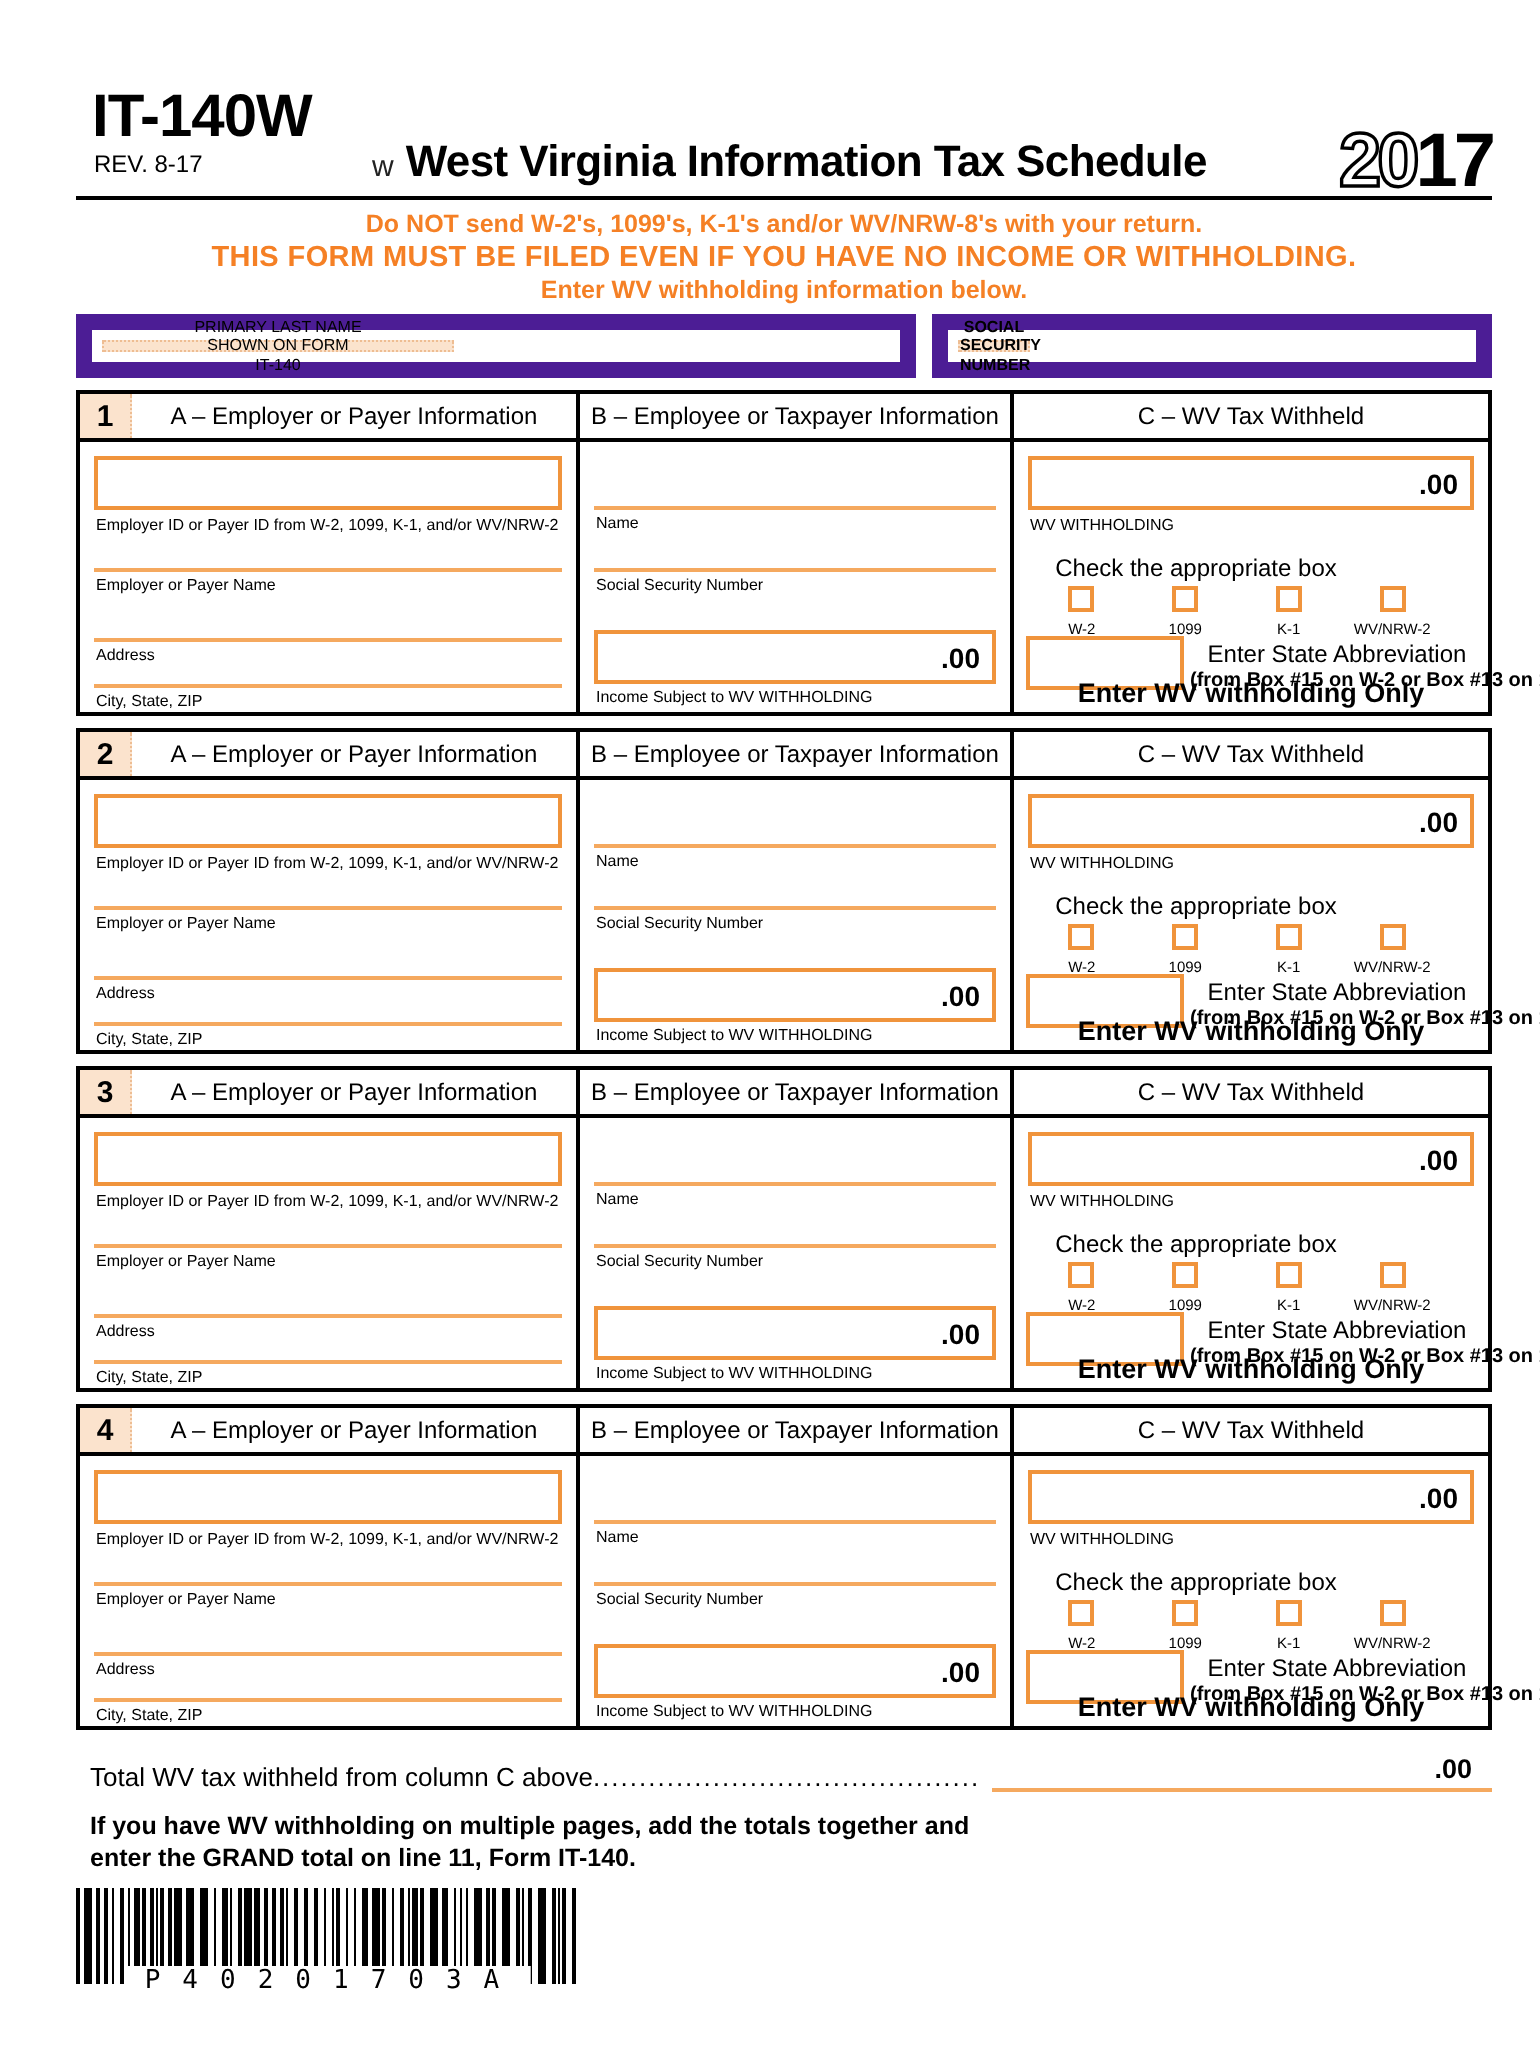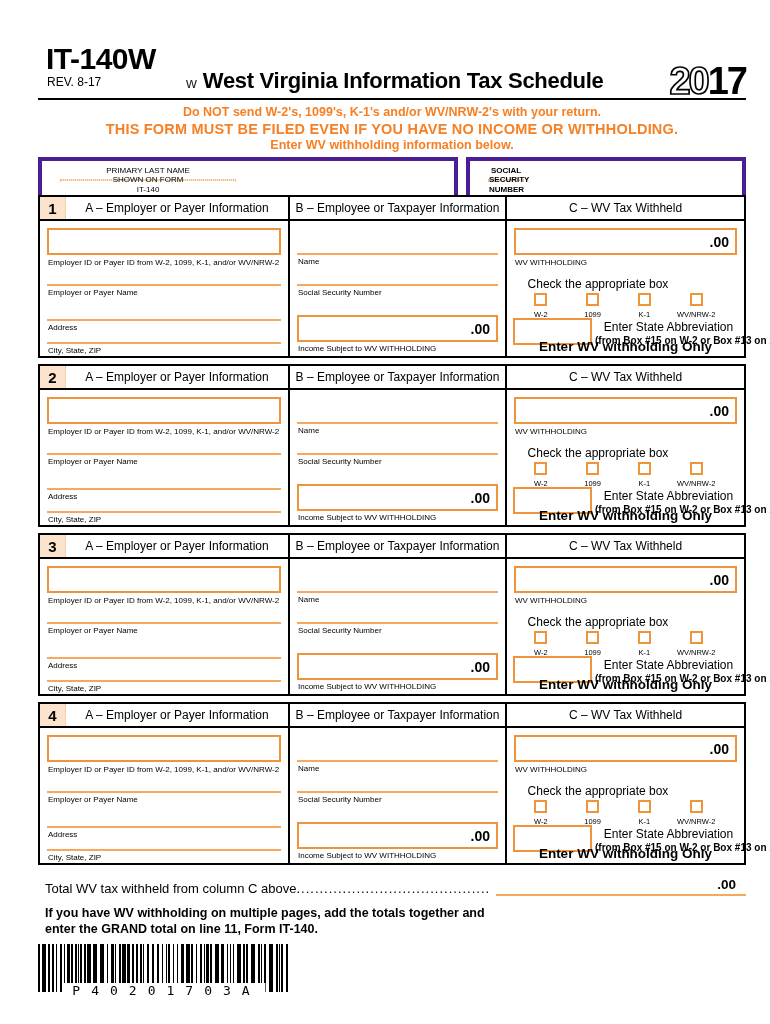--- a/index.html
+++ b/index.html
@@ -19,21 +19,21 @@
   .year-solid { color:#000; }
 
   
   .notice { text-align:center; color:#f58025; font-weight:bold; }
   .notice-1 { margin-top:5px; font-size:12.5px; }
   .notice-2 { margin-top:1px; font-size:12.5px; }
   .notice-3 { margin-top:2px; font-size:14.5px; letter-spacing:0.2px; }
 
   
   .identity-row { display:flex; gap:8px; margin-top:5px; height:32px; }
-  .id-box { border:4px solid #4c1d95; padding:18px; display:flex; }
+  .id-box { border:8px solid #4c1d95; padding:5px; display:flex; }
   .name-box { width:420px; }
   .ssn-box { flex:1; }
   .peach-label { background:#fbe3cd; border:1px dotted #eebd92; height:100%; display:flex; flex-direction:column;
                  justify-content:center; text-align:center; font-size:8px; line-height:1.2; }
   .name-box .peach-label { width:176px; }
   .ssn-box .peach-label { width:36px;font-weight:bold; }
 
   
   #sections-host { margin-top:6px; }
   .section { position:relative; border:2px solid #000; height:163px; margin-bottom:6px; background:#fff; }
@@ -105,21 +105,21 @@
       <div class="form-id">IT-140W</div>
       <div class="rev">REV. 8-17</div>
       <div class="header-center">
         <span class="state-mark">w</span><span class="main-title">West Virginia Information Tax Schedule</span>
       </div>
       <div class="year">
         <span class="year-outline">20</span><span class="year-solid">17</span>
       </div>
     </div>
 
-    <div class="notice notice-1">Do NOT send W-2's, 1099's, K-1's and/or WV/NRW-2's with your return.</div>
+    <div class="notice notice-1">Do NOT send W-2's, 1099's, K-1's and/or WV/NRW-8's with your return.</div>
     <div class="notice notice-3">THIS FORM MUST BE FILED EVEN IF YOU HAVE NO INCOME OR WITHHOLDING.</div>
     <div class="notice notice-2">Enter WV withholding information below.</div>
 
     <div class="identity-row">
       <div class="id-box name-box">
         <div class="peach-label">
           <div>PRIMARY LAST NAME</div>
           <div>SHOWN ON FORM</div>
           <div>IT-140</div>
         </div>

